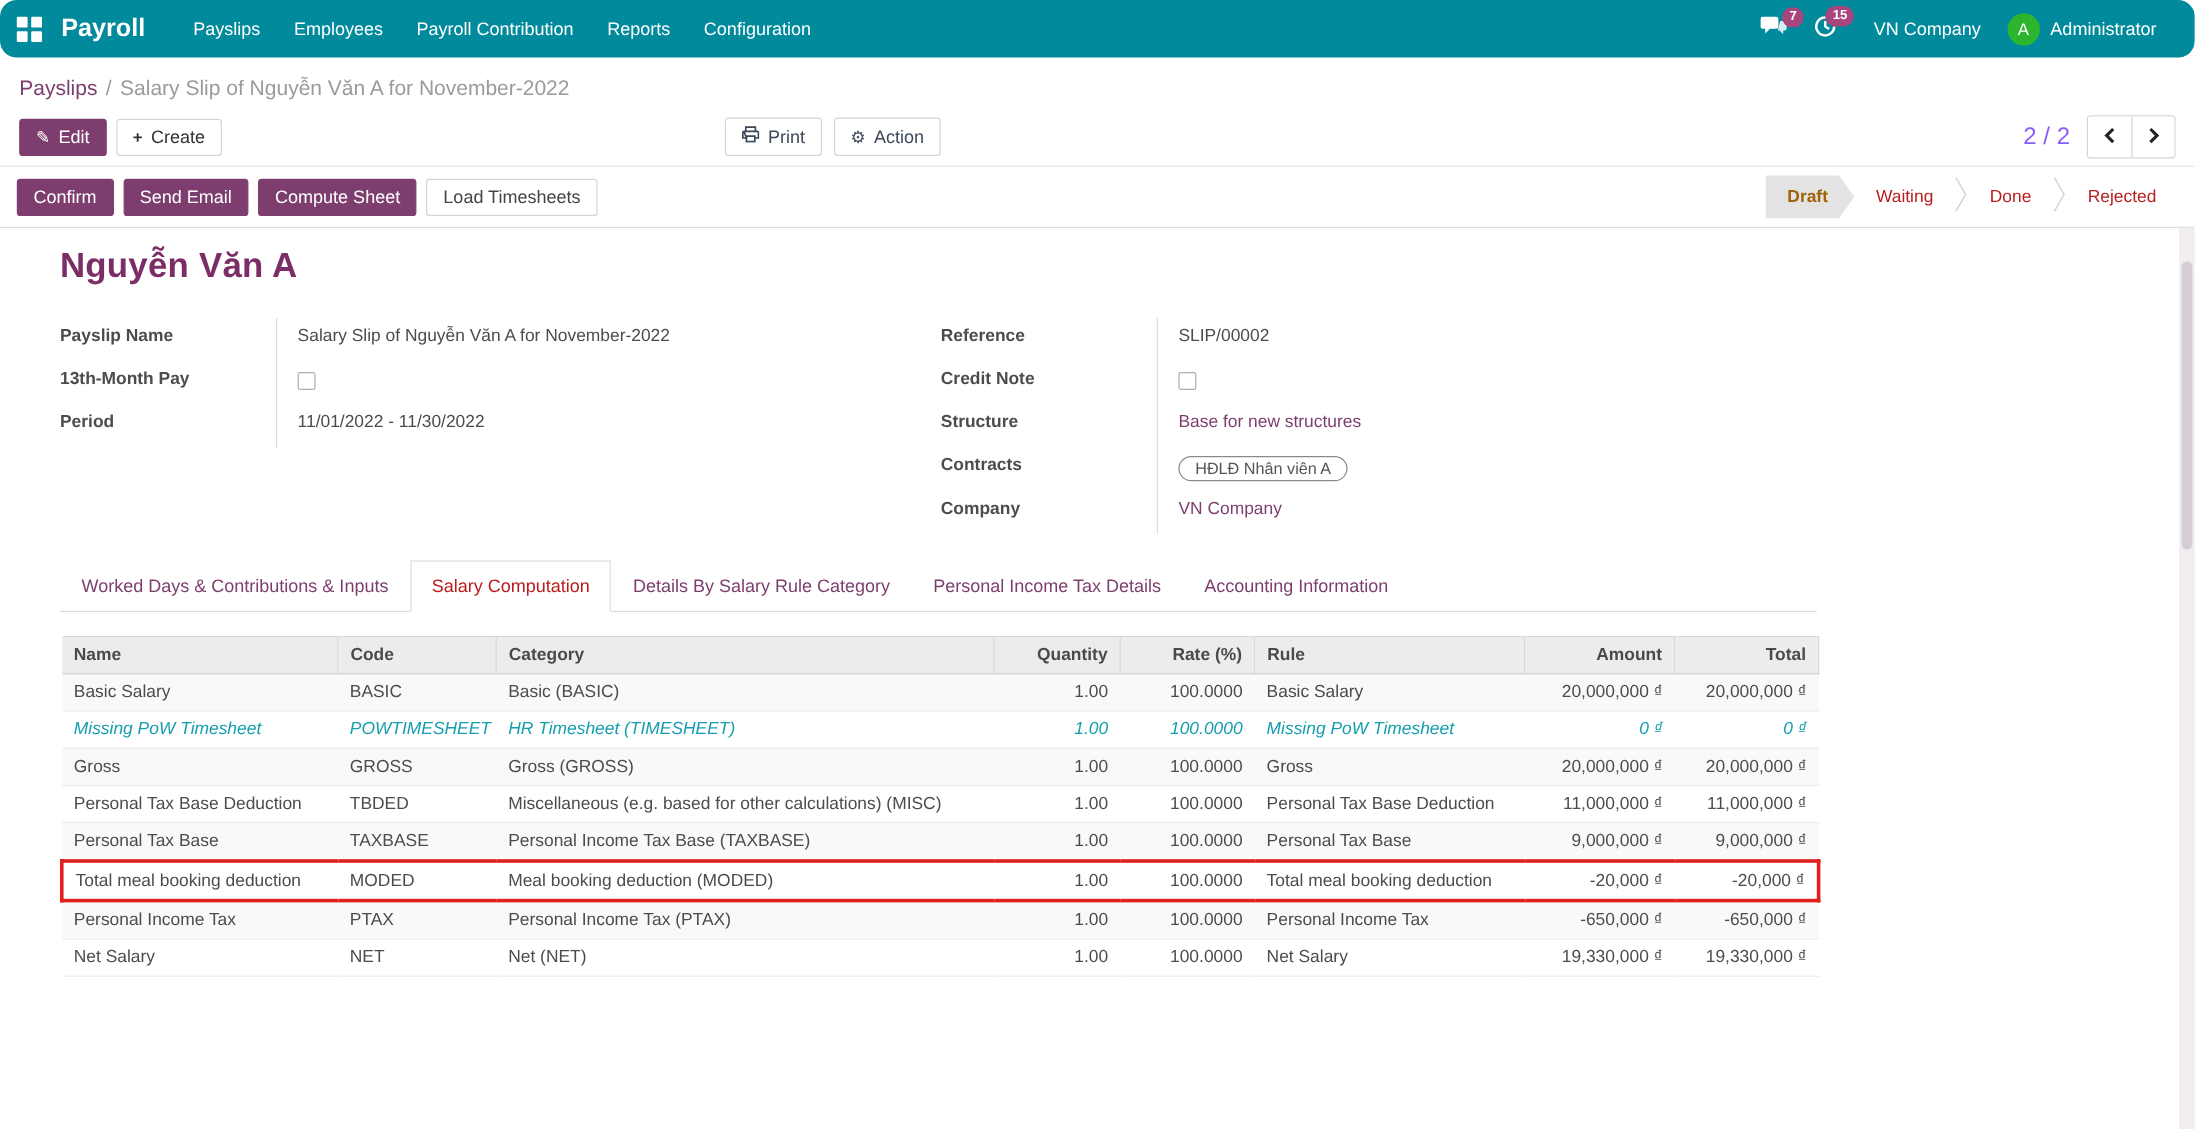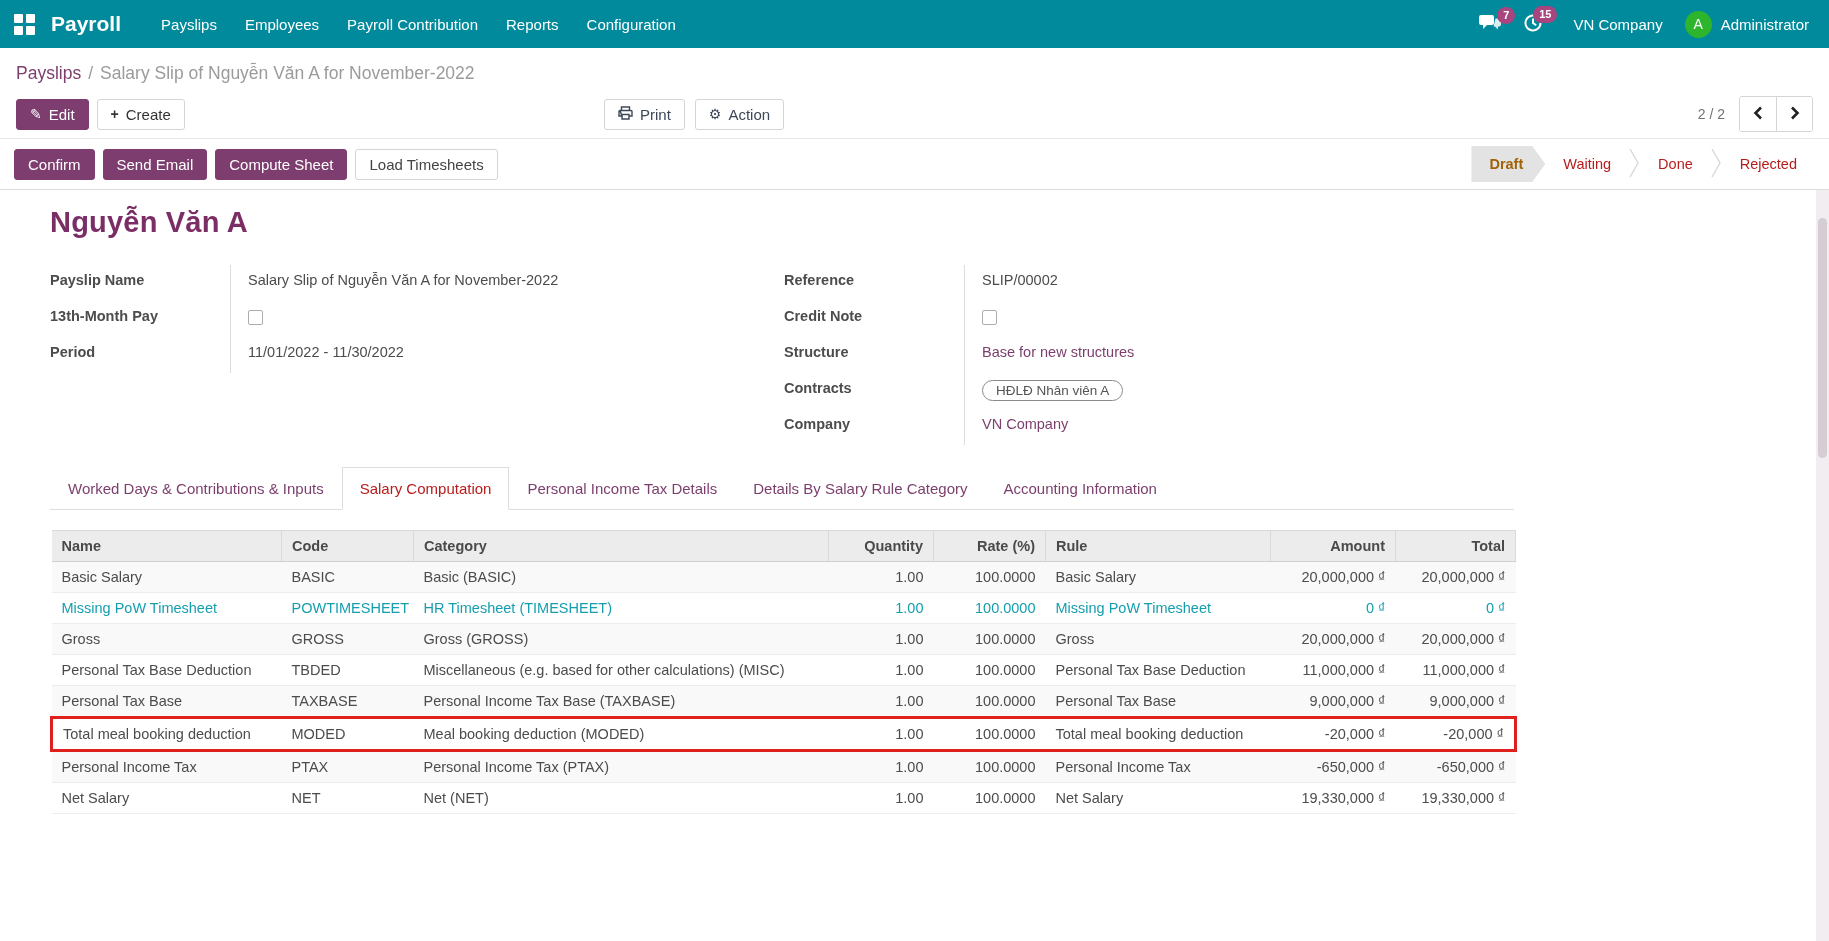--- a/index.html
+++ b/index.html
@@ -4,21 +4,21 @@
 <style>
   * { box-sizing: border-box; margin: 0; padding: 0; }
   html,body { width:1829px; height:941px; overflow:hidden; }
   body {
     font-family: "Liberation Sans", sans-serif;
     background:#fff; color:#4c4c4c; position:relative; font-size:14.5px;
   }
   
   .topbar {
     height:48px; background:var(--topbar,#008a9b); display:flex; align-items:center;
-    color:#fff; padding:0 20px 0 14px;
+    color:#fff; padding:0 32px 0 14px;border-radius:14px;
   }
   .apps-icon { display:grid; grid-template-columns:9px 9px; grid-gap:3px; margin-right:16px; cursor:pointer; }
   .apps-icon span { width:9px; height:9px; background:#fff; border-radius:1px; display:block; }
   .brand { font-size:21px; font-weight:bold; margin-right:26px; cursor:pointer; }
   .topnav { display:flex; align-items:center; height:100%; }
   .nav-item { padding:0 14px; font-size:15px; height:100%; display:flex; align-items:center; cursor:pointer; }
   .top-right { margin-left:auto; display:flex; align-items:center; gap:22px; }
   .icon-wrap { position:relative; cursor:pointer; display:flex; align-items:center; }
   .badge {
     position:absolute; top:-7px; right:-14px; background:var(--badge,#a8457f); color:#fff;
@@ -43,21 +43,21 @@
   .btn {
     font-family:"Liberation Sans",sans-serif; font-size:15px; border-radius:3px; cursor:pointer;
     padding:6px 13px; display:inline-flex; align-items:center; gap:7px; border:1px solid transparent;
   }
   .btn-primary { background:var(--primary,#7d3e6f); border-color:var(--primary,#7d3e6f); color:#fff; }
   .btn-light { background:#fff; border:1px solid #d5d5d5; color:#3c4858; }
   .left-btns { display:flex; gap:8px; }
   .center-btns { position:absolute; left:604px; display:flex; gap:10px; }
   .btn .glyph { font-size:14px; line-height:1; }
   .pager { margin-left:auto; display:flex; align-items:center; gap:14px; }
-  .pager-count { font-size:14px; color:#737373; }
+  .pager-count { font-size:20px; color:#8b5cf6; }
   .pager-btns { display:flex; border:1px solid #d5d5d5; border-radius:3px; overflow:hidden; }
   .pager-btns button { background:#fff; border:none; width:36px; height:34px; cursor:pointer; display:flex; align-items:center; justify-content:center; }
   .pager-btns button + button { border-left:1px solid #d5d5d5; }
 
   
   .statusbar {
     height:52px; border-top:1px solid #e7e7e7; border-bottom:1px solid #dcdcdc;
     display:flex; align-items:center; padding:0 14px 0 14px; background:#fff;
   }
   .status-btns { display:flex; gap:8px; }
@@ -95,21 +95,21 @@
   table.list { border-collapse:collapse; width:1464px; margin-top:20px; table-layout:fixed; }
   table.list th {
     background:#ececec; font-weight:bold; color:#4a4a4a; font-size:14.5px;
     padding:7px 10px; border-right:1px solid #d9d9d9; border-top:1px solid #d9d9d9; border-bottom:1px solid #cfcfcf;
   }
   table.list th:last-child { border-right:1px solid #d9d9d9; }
   table.list td { padding:7px 10px; font-size:14.5px; border-bottom:1px solid #ececec; overflow:hidden; white-space:nowrap; }
   table.list tbody tr { cursor:pointer; }
   table.list tbody tr:nth-child(odd) td { background:#f9f9f9; }
   .al { text-align:left; } .ar { text-align:right; }
-  tr.teal td { color:var(--teal_row,#159eae); }
+  tr.teal td { color:var(--teal_row,#159eae);font-style:italic; }
   tr.red-box td { border-top:3px solid var(--highlight_box,#e0201d); border-bottom:3px solid var(--highlight_box,#e0201d); }
   tr.red-box td:first-child { border-left:3px solid var(--highlight_box,#e0201d); }
   tr.red-box td:last-child { border-right:3px solid var(--highlight_box,#e0201d); }
 
   
   .scrollbar { position:absolute; top:190px; right:0; bottom:0; width:13px; background:#f1edf0; }
   .scrollbar .thumb { position:absolute; top:28px; left:2px; right:2px; height:240px; border-radius:5px; background:#d6cdd4; }
 </style>
 </head>
 <body>
@@ -260,22 +260,22 @@
         </div>
         <div class="field-row">
           <div class="field-label">Company</div>
           <div class="field-value"><span class="field-link">VN Company</span></div>
         </div>
       </div>
   </div>
   <div class="tabs">
       <div class="tab">Worked Days &amp; Contributions &amp; Inputs</div>
       <div class="tab active">Salary Computation</div>
+      <div class="tab">Details By Salary Rule Category</div>
       <div class="tab">Personal Income Tax Details</div>
-      <div class="tab">Details By Salary Rule Category</div>
       <div class="tab">Accounting Information</div>
     </div>
   <table class="list">
     <colgroup>
         <col style="width: 230px;">
         <col style="width: 132px;">
         <col style="width: 415px;">
         <col style="width: 105px;">
         <col style="width: 112px;">
         <col style="width: 225px;">

